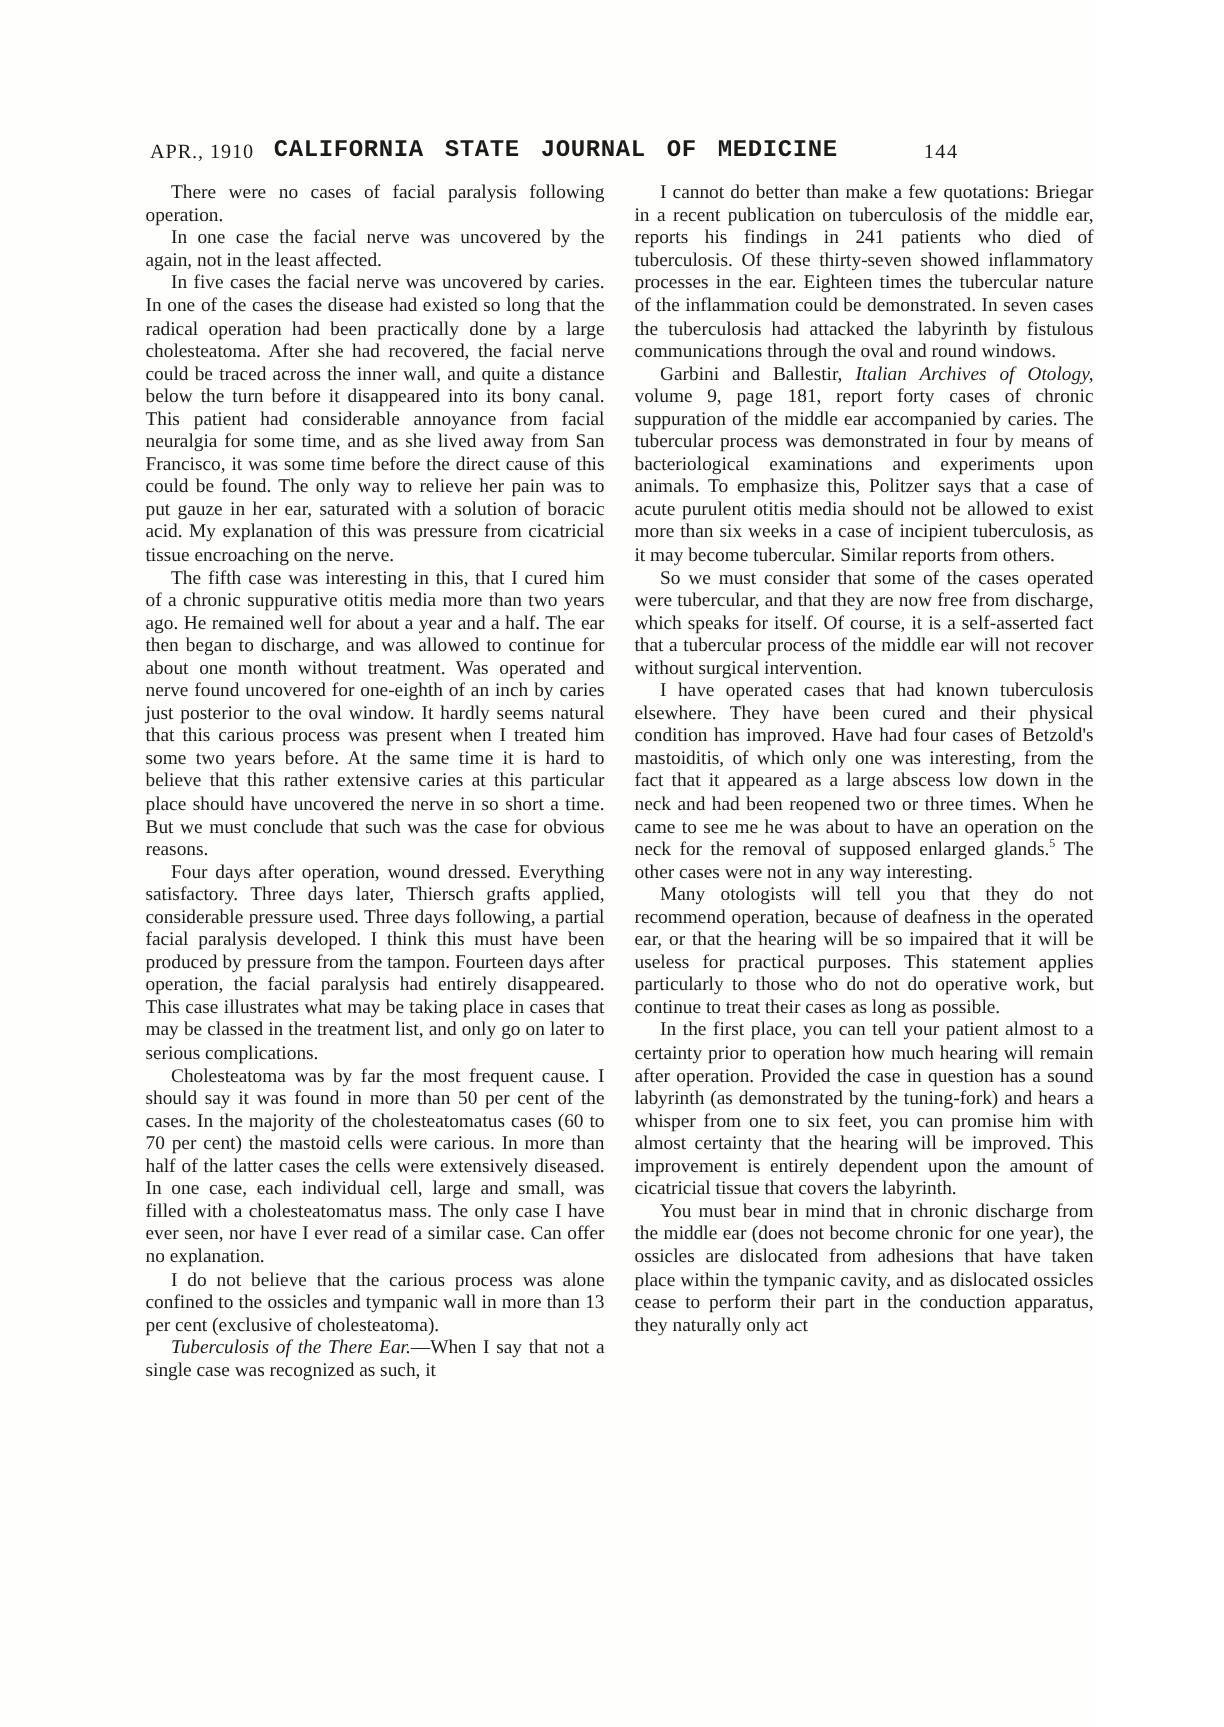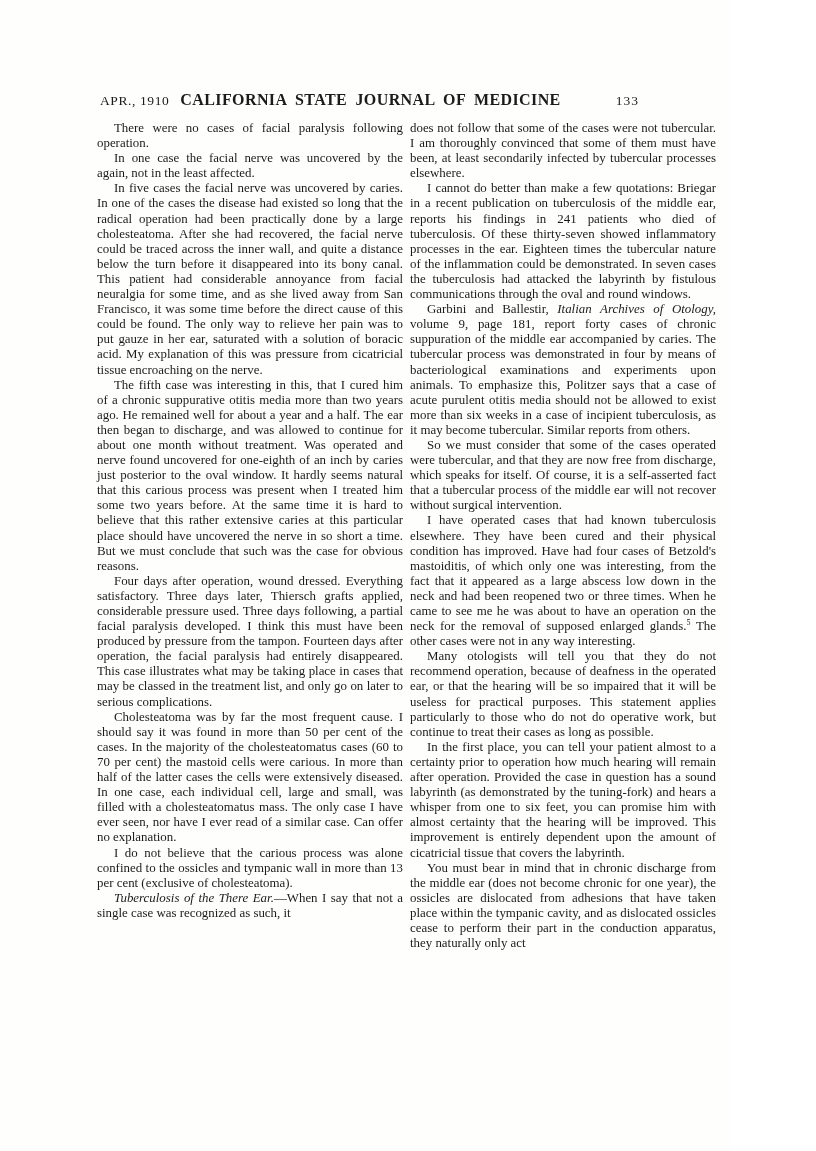--- a/index.html
+++ b/index.html
@@ -35,34 +35,35 @@
     position: absolute;
     left: 0;
     right: 0;
     top: 0;
     text-align: center;
     font-size: 16px;
     font-weight: bold;
     letter-spacing: 0.4px;
     word-spacing: 4px;
     white-space: nowrap;
+    font-family: Liberation Mono, monospace;
   }
   .running-head .page-number {
     position: absolute;
     right: 2px;
     top: 2px;
     font-size: 13.5px;
     letter-spacing: 1px;
   }
   .columns {
     position: absolute;
     top: 121px;
     left: 97px;
     display: flex;
-    gap: 7px;
+    gap: 20px;
   }
   .col {
     width: 306px;
     font-size: 12.9px;
     line-height: 15.1px;
     text-align: justify;
   }
   .col p {
     margin: 0;
     padding: 0;
@@ -81,36 +82,35 @@
   }
 </style>
 </head>
 <body>
 
 <div class="page">
 
   <div class="running-head">
     <span class="date">APR., 1910</span>
     <span class="journal-title">CALIFORNIA STATE JOURNAL OF MEDICINE</span>
-    <span class="page-number">133</span>
+    <span class="page-number">144</span>
   </div>
 
   <div class="columns">
     <div class="col">
         <p><span>There were no cases of facial paralysis following operation.</span></p>
         <p><span>In one case the facial nerve was uncovered by the again, not in the least affected.</span></p>
         <p><span>In five cases the facial nerve was uncovered by caries.  In one of the cases the disease had existed so long that the radical operation had been practically done by a large cholesteatoma.  After she had recovered, the facial nerve could be traced across the inner wall, and quite a distance below the turn before it disappeared into its bony canal.  This patient had considerable annoyance from facial neuralgia for some time, and as she lived away from San Francisco, it was some time before the direct cause of this could be found.  The only way to relieve her pain was to put gauze in her ear, saturated with a solution of boracic acid.  My explanation of this was pressure from cicatricial tissue encroaching on the nerve.</span></p>
         <p><span>The fifth case was interesting in this, that I cured him of a chronic suppurative otitis media more than two years ago.  He remained well for about a year and a half.  The ear then began to discharge, and was allowed to continue for about one month without treatment.  Was operated and nerve found uncovered for one-eighth of an inch by caries just posterior to the oval window.  It hardly seems natural that this carious process was present when I treated him some two years before.  At the same time it is hard to believe that this rather extensive caries at this particular place should have uncovered the nerve in so short a time.  But we must conclude that such was the case for obvious reasons.</span></p>
         <p><span>Four days after operation, wound dressed.  Everything satisfactory.  Three days later, Thiersch grafts applied, considerable pressure used.  Three days following, a partial facial paralysis developed.  I think this must have been produced by pressure from the tampon.  Fourteen days after operation, the facial paralysis had entirely disappeared.  This case illustrates what may be taking place in cases that may be classed in the treatment list, and only go on later to serious complications.</span></p>
         <p><span>Cholesteatoma was by far the most frequent cause.  I should say it was found in more than 50 per cent of the cases.  In the majority of the cholesteatomatus cases (60 to 70 per cent) the mastoid cells were carious.  In more than half of the latter cases the cells were extensively diseased.  In one case, each individual cell, large and small, was filled with a cholesteatomatus mass.  The only case I have ever seen, nor have I ever read of a similar case.  Can offer no explanation.</span></p>
         <p><span>I do not believe that the carious process was alone confined to the ossicles and tympanic wall in more than 13 per cent (exclusive of cholesteatoma).</span></p>
         <p><i>Tuberculosis of the There Ear.</i><span>—When I say that not a single case was recognized as such, it</span></p>
       </div>
     <div class="col">
-        <p class="no-indent"><span>does not follow that some of the cases were not tubercular.  I am thoroughly convinced that some of them must have been, at least secondarily infected by tubercular processes elsewhere.</span></p>
         <p><span>I cannot do better than make a few quotations: Briegar in a recent publication on tuberculosis of the middle ear, reports his findings in 241 patients who died of tuberculosis.  Of these thirty-seven showed inflammatory processes in the ear.  Eighteen times the tubercular nature of the inflammation could be demonstrated.  In seven cases the tuberculosis had attacked the labyrinth by fistulous communications through the oval and round windows.</span></p>
         <p><span>Garbini and Ballestir, </span><i>Italian Archives of Otology,</i><span> volume 9, page 181, report forty cases of chronic suppuration of the middle ear accompanied by caries.  The tubercular process was demonstrated in four by means of bacteriological examinations and experiments upon animals.  To emphasize this, Politzer says that a case of acute purulent otitis media should not be allowed to exist more than six weeks in a case of incipient tuberculosis, as it may become tubercular.  Similar reports from others.</span></p>
         <p><span>So we must consider that some of the cases operated were tubercular, and that they are now free from discharge, which speaks for itself.  Of course, it is a self-asserted fact that a tubercular process of the middle ear will not recover without surgical intervention.</span></p>
         <p><span>I have operated cases that had known tuberculosis elsewhere.  They have been cured and their physical condition has improved.  Have had four cases of Betzold's mastoiditis, of which only one was interesting, from the fact that it appeared as a large abscess low down in the neck and had been reopened two or three times.  When he came to see me he was about to have an operation on the neck for the removal of supposed enlarged glands.</span><sup>5</sup><span>  The other cases were not in any way interesting.</span></p>
         <p><span>Many otologists will tell you that they do not recommend operation, because of deafness in the operated ear, or that the hearing will be so impaired that it will be useless for practical purposes.  This statement applies particularly to those who do not do operative work, but continue to treat their cases as long as possible.</span></p>
         <p><span>In the first place, you can tell your patient almost to a certainty prior to operation how much hearing will remain after operation.  Provided the case in question has a sound labyrinth (as demonstrated by the tuning-fork) and hears a whisper from one to six feet, you can promise him with almost certainty that the hearing will be improved.  This improvement is entirely dependent upon the amount of cicatricial tissue that covers the labyrinth.</span></p>
         <p><span>You must bear in mind that in chronic discharge from the middle ear (does not become chronic for one year), the ossicles are dislocated from adhesions that have taken place within the tympanic cavity, and as dislocated ossicles cease to perform their part in the conduction apparatus, they naturally only act</span></p>
       </div>
   </div>
 

